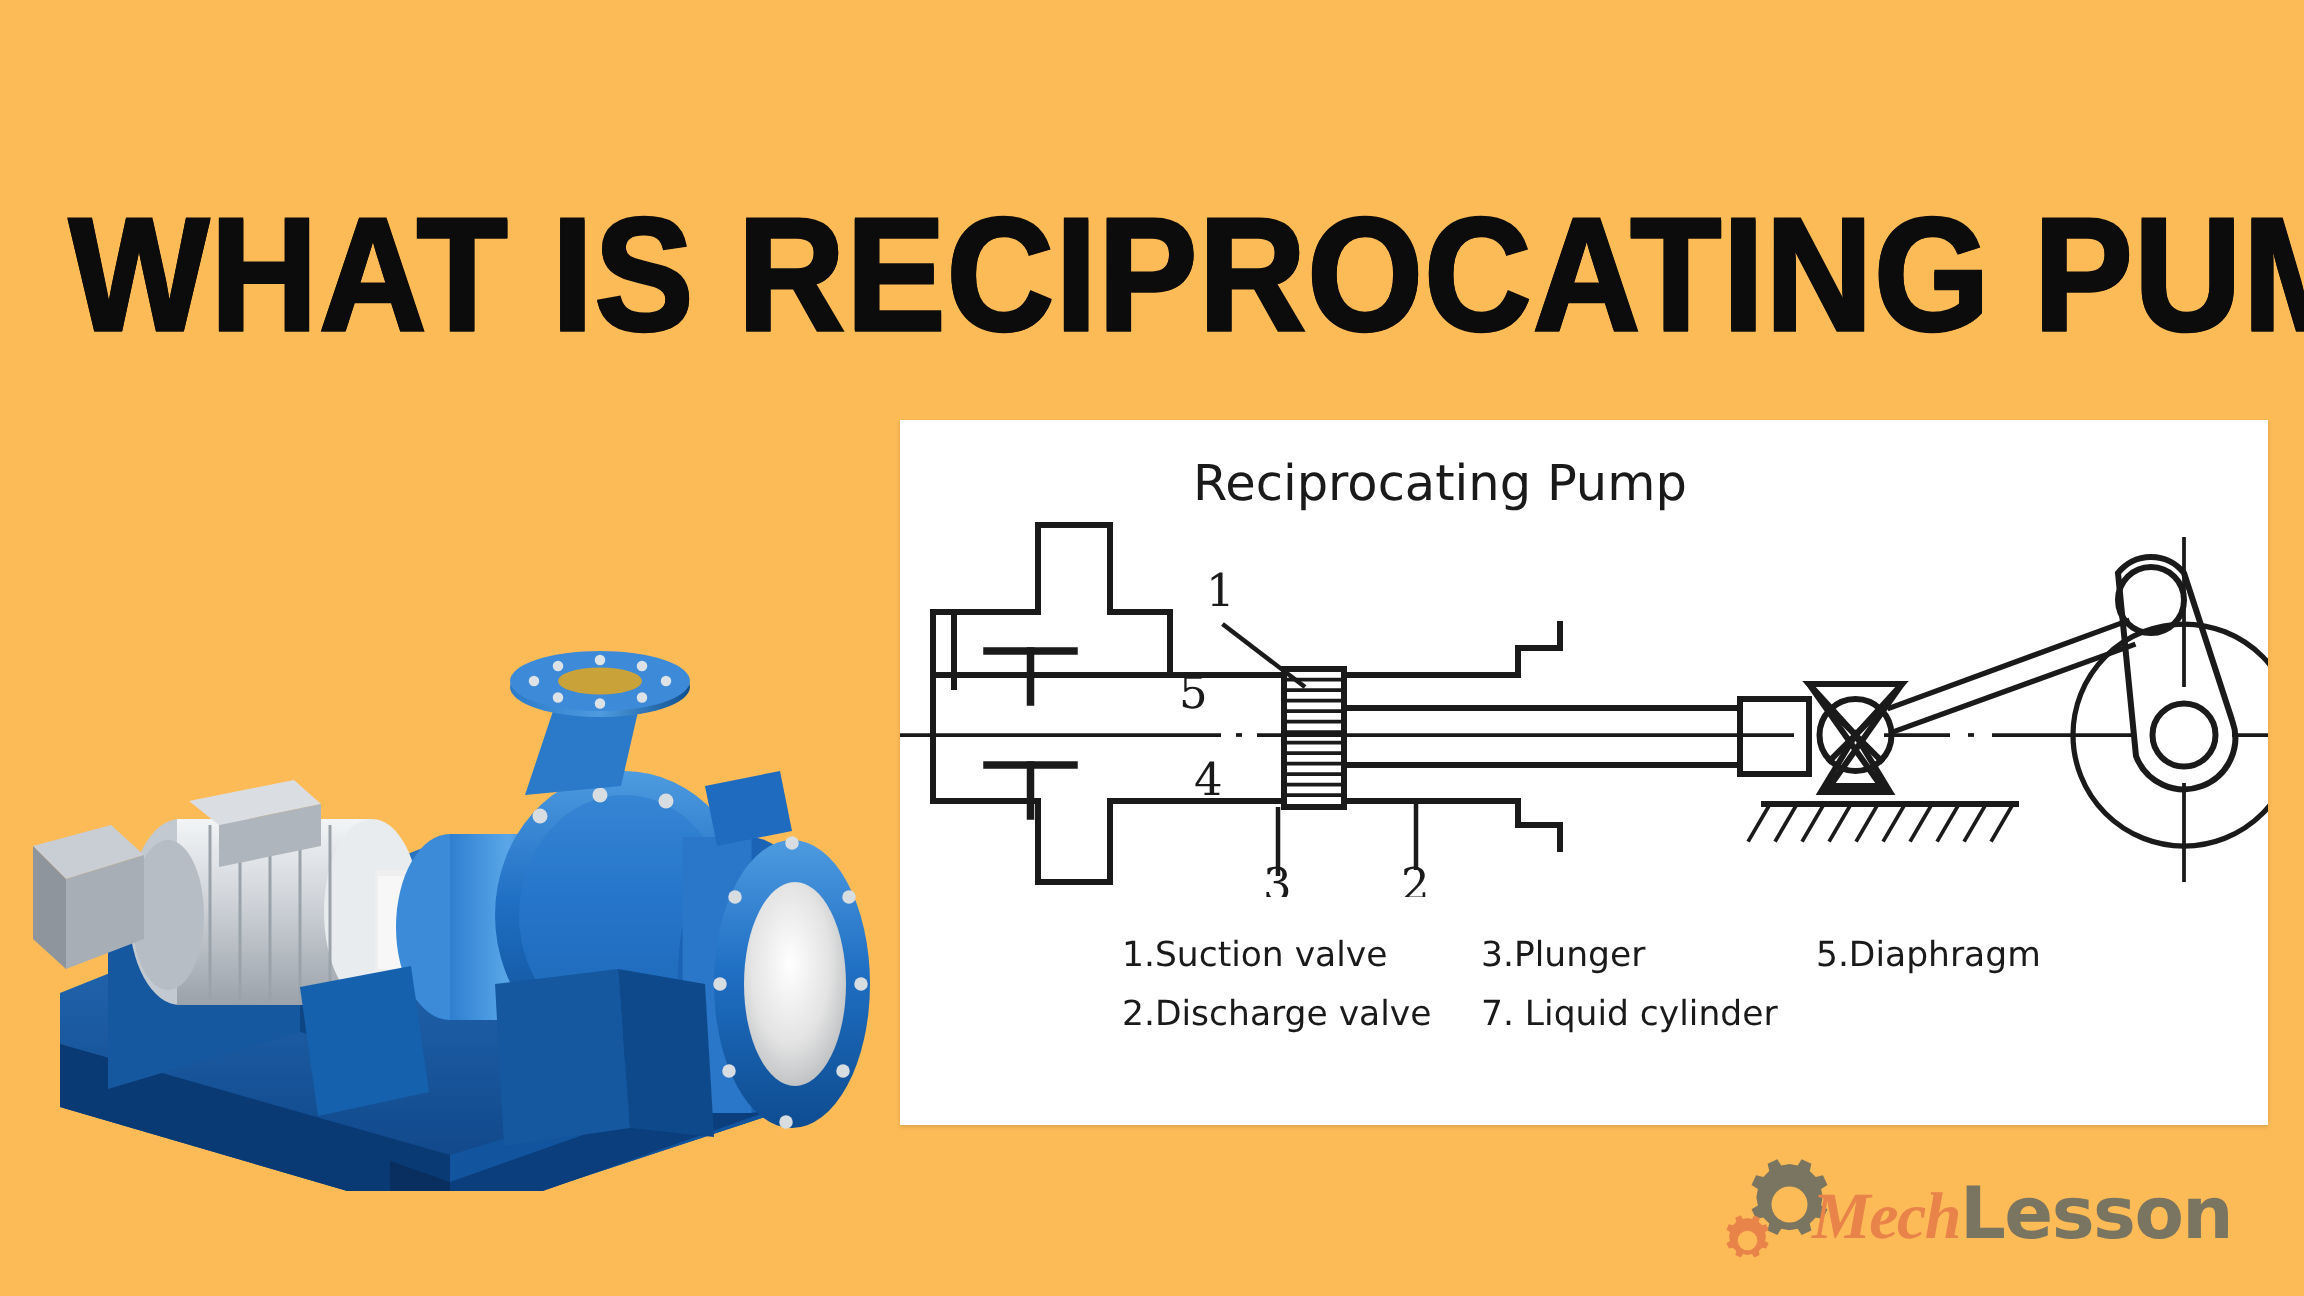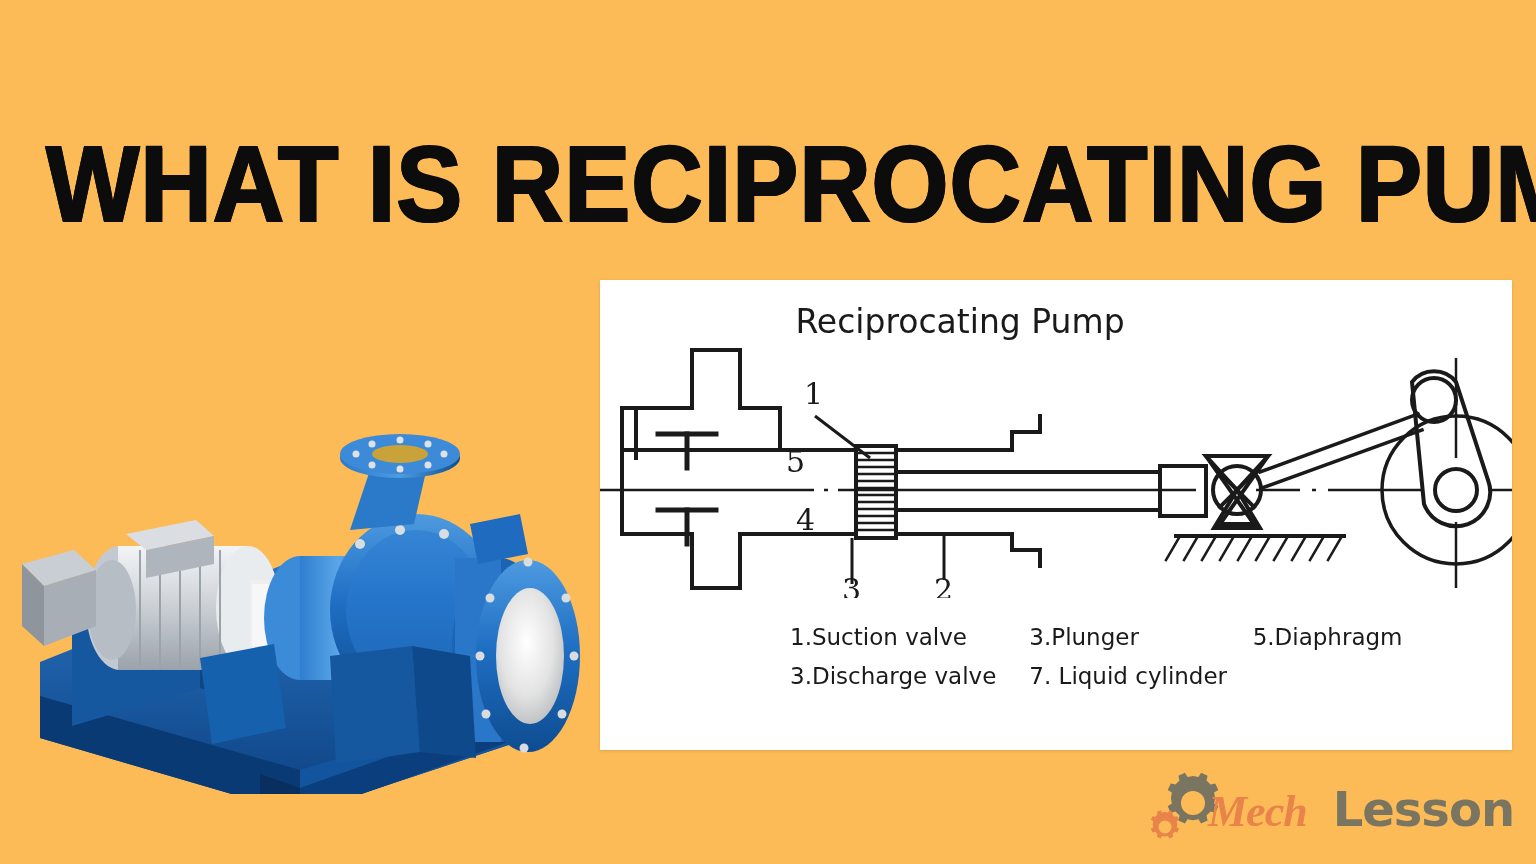--- a/index.html
+++ b/index.html
@@ -86,21 +86,21 @@
   #legend {
     position: absolute;
     left: 148px;
     top: 338px;
     width: 760px;
     font-family: "DejaVu Sans", sans-serif;
     font-size: 23px;
     color: #1a1a1a;
     line-height: 39px;
   }
-  .legend-row { display: block; height: 39px; white-space: nowrap; margin-left: 42px; }
+  .legend-row { display: block; height: 39px; white-space: nowrap; }
   .legend-cell { display: inline-block; vertical-align: top; }
   .lc1 { width: 232px; }
   .lc2 { width: 216px; }
   .lc3 { width: 230px; }
 
   
   #logo {
     position: absolute;
     left: 1148px;
     top: 772px;
@@ -122,21 +122,20 @@
     font-size: 44px;
     color: #e8834a;
     letter-spacing: -1px;
   }
   #logo-lesson {
     font-family: "DejaVu Sans", sans-serif;
     font-weight: 700;
     font-size: 48px;
     color: #7a7560;
     letter-spacing: -1px;
-    margin-left: 26px;
   }
   #gear-big { position: absolute; left: 14px; top: 0px; }
   #gear-small { position: absolute; left: 0px; top: 38px; }
 </style>
 </head>
 <body>
 
 <div id="slide">
 
   <div id="title">WHAT IS RECIPROCATING PUMP?</div>
@@ -411,21 +410,21 @@
       </g>
     </svg>
 
     <div id="legend">
       <div class="legend-row">
         <span class="legend-cell lc1">1.Suction valve</span>
         <span class="legend-cell lc2">3.Plunger</span>
         <span class="legend-cell lc3">5.Diaphragm</span>
       </div>
       <div class="legend-row">
-        <span class="legend-cell lc1">3.Discharge valve</span>
+        <span class="legend-cell lc1">2.Discharge valve</span>
         <span class="legend-cell lc2">7. Liquid cylinder</span>
         <span class="legend-cell lc3"></span>
       </div>
     </div>
   </div>
 
   <div id="logo">
     <svg id="gear-big" width="62" height="62" viewBox="0 0 62 62">
       <g fill="#7A7560">
         <path d="M31 4 l5.5 1 l2.6 -4.2 l6.5 3 l-1.1 4.8 l4 4 l4.8 -1.1 l3 6.5 l-4.2 2.6 l1 5.5

